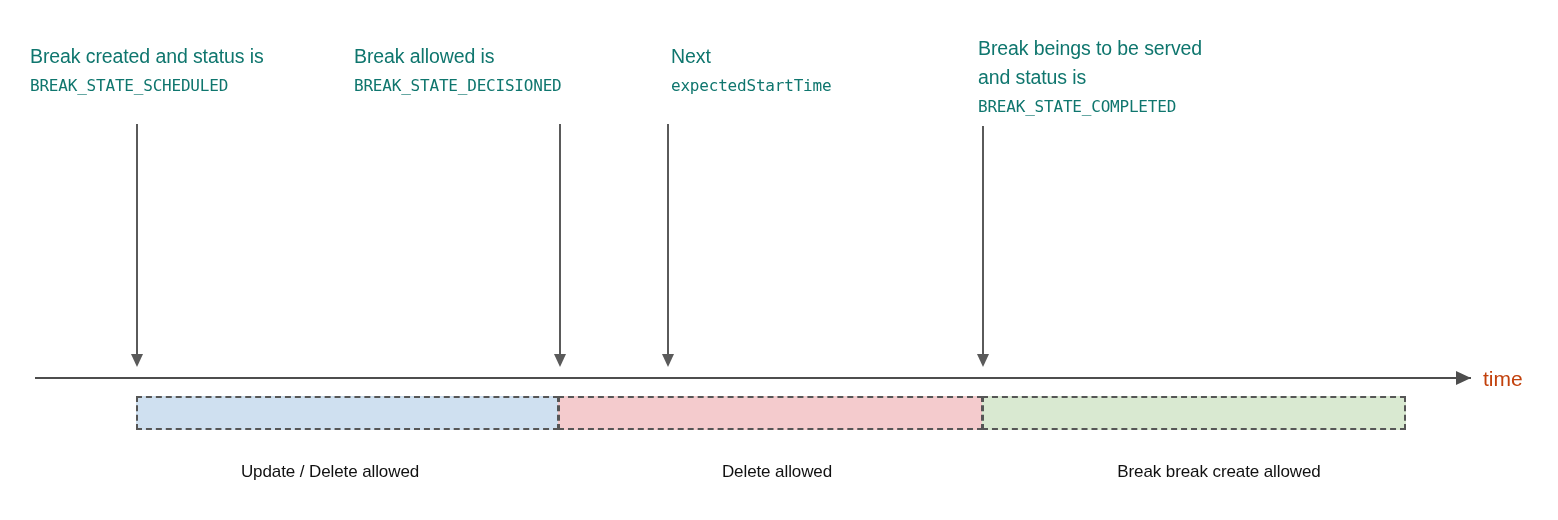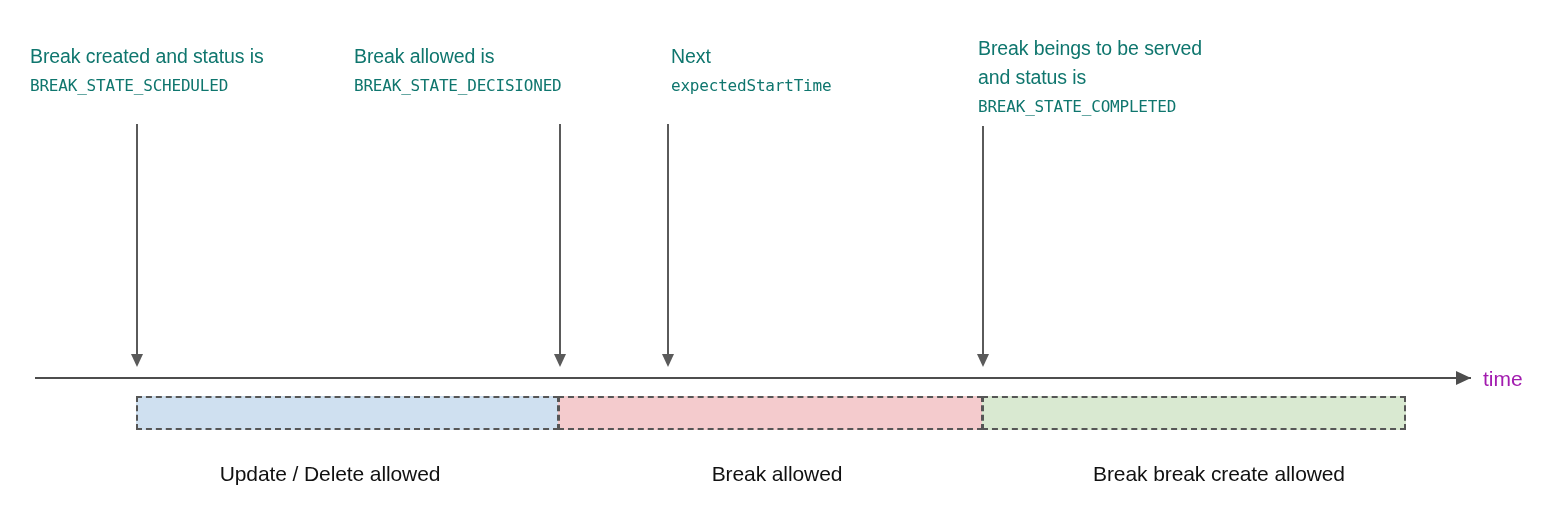--- a/index.html
+++ b/index.html
@@ -76,35 +76,35 @@
     width: 0;
     height: 0;
     border-top: 7.5px solid transparent;
     border-bottom: 7.5px solid transparent;
     border-left: 15px solid #4d4d4d;
   }
   .axis-label {
     position: absolute;
     font-size: 21px;
     font-family: "Liberation Sans", sans-serif;
-    color: #a21caf;
+    color: #c2410c;
   }
 
   
   .bar {
     position: absolute;
     height: 34px;
     box-sizing: border-box;
     border: 2.5px dashed #565656;
   }
 
   
   .caption {
     position: absolute;
-    font-size: 21px;
+    font-size: 17px;
     font-family: "Liberation Sans", sans-serif;
     color: #111111;
     text-align: left;
     white-space: nowrap;
     transform: translateX(-50%);
     letter-spacing: -0.1px;
   }
 </style>
 </head>
 <body>
@@ -154,16 +154,16 @@
 
   <div class="axis" style="left:35px; top:377px; width:1436px;"></div>
   <div class="axis-head" style="left:1456px; top:371px;"></div>
   <div class="axis-label" style="left:1483px; top:367px;">time</div>
 
   <div class="bar" style="left:136px; top:396px; width:423px; background:#cfe0f0;"></div>
   <div class="bar" style="left:558px; top:396px; width:425px; background:#f4cbcd;"></div>
   <div class="bar" style="left:982px; top:396px; width:424px; background:#d9e9d1;"></div>
 
   <div class="caption" style="left:330px; top:462px;">Update / Delete allowed</div>
-  <div class="caption" style="left:777px; top:462px;">Break allowed</div>
+  <div class="caption" style="left:777px; top:462px;">Delete allowed</div>
   <div class="caption" style="left:1219px; top:462px;">Break break create allowed</div>
 
 </div>
 
 </body></html>

